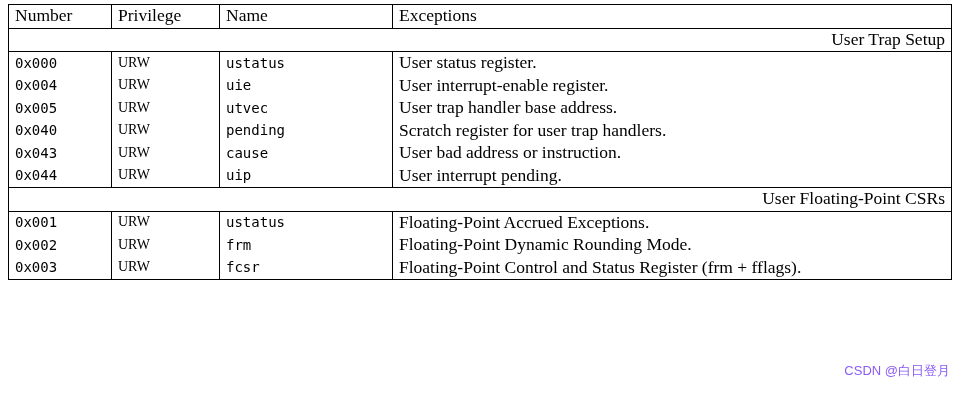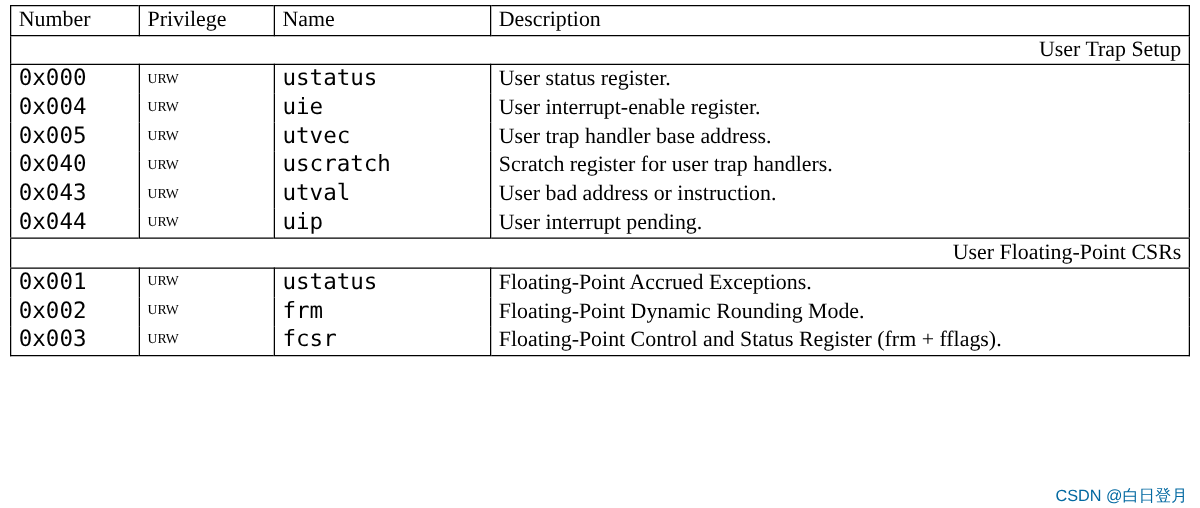--- a/index.html
+++ b/index.html
@@ -50,49 +50,49 @@
   tr.header-row td { border-bottom: 1.4px solid #000; }
   tr.section-row td {
     text-align: right;
     border-bottom: 1.4px solid #000;
     border-top: 1.4px solid #000;
   }
   tr.section-row.first td { border-top: none; }
 
   .mono {
     font-family: "DejaVu Sans Mono", "Liberation Mono", monospace;
-    font-size: 18px;
+    font-size: 14px;
     letter-spacing: 0px;
   }
   .smallcaps-priv {
     font-variant: normal;
-    font-size: 11px;
+    font-size: 14px;
   }
   .watermark {
     position: absolute;
     right: 10px;
-    bottom: 0;
+    bottom: 26px;
     font-family: "Liberation Sans", sans-serif;
     font-size: 13px;
-    color: #0369a1;
+    color: #8b5cf6;
     white-space: nowrap;
     pointer-events: none;
   }
 </style>
 </head>
 <body>
 
 <div class="table-wrap">
   <table class="csr">
     <tbody>
       <tr class="header-row">
         <td class="col-num">Number</td>
         <td class="col-priv">Privilege</td>
         <td class="col-name">Name</td>
-        <td class="col-desc">Description</td>
+        <td class="col-desc">Exceptions</td>
       </tr>
 
       <tr class="section-row first">
         <td colspan="4">User Trap Setup</td>
       </tr>
       <tr>
         <td class="col-num mono">0x000</td>
         <td class="col-priv smallcaps-priv">URW</td>
         <td class="col-name mono">ustatus</td>
         <td class="col-desc">User status register.</td>
@@ -106,27 +106,27 @@
       <tr>
         <td class="col-num mono">0x005</td>
         <td class="col-priv smallcaps-priv">URW</td>
         <td class="col-name mono">utvec</td>
         <td class="col-desc">User trap handler base address.</td>
       </tr>
 
       <tr>
         <td class="col-num mono">0x040</td>
         <td class="col-priv smallcaps-priv">URW</td>
-        <td class="col-name mono">uscratch</td>
+        <td class="col-name mono">pending</td>
         <td class="col-desc">Scratch register for user trap handlers.</td>
       </tr>
       <tr>
         <td class="col-num mono">0x043</td>
         <td class="col-priv smallcaps-priv">URW</td>
-        <td class="col-name mono">utval</td>
+        <td class="col-name mono">cause</td>
         <td class="col-desc">User bad address or instruction.</td>
       </tr>
       <tr>
         <td class="col-num mono">0x044</td>
         <td class="col-priv smallcaps-priv">URW</td>
         <td class="col-name mono">uip</td>
         <td class="col-desc">User interrupt pending.</td>
       </tr>
 
       <tr class="section-row">

